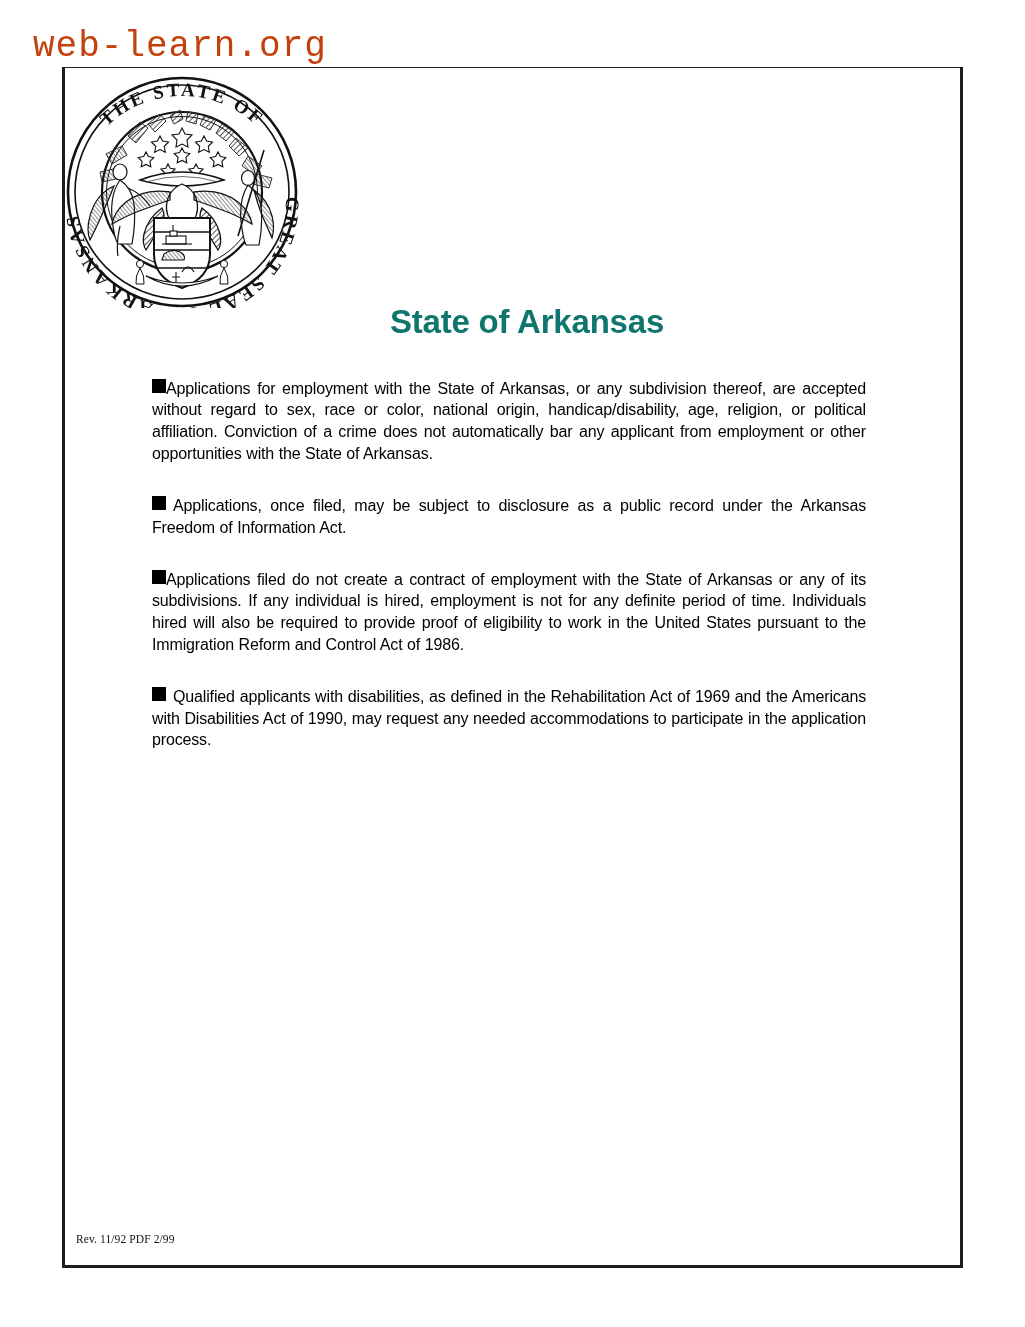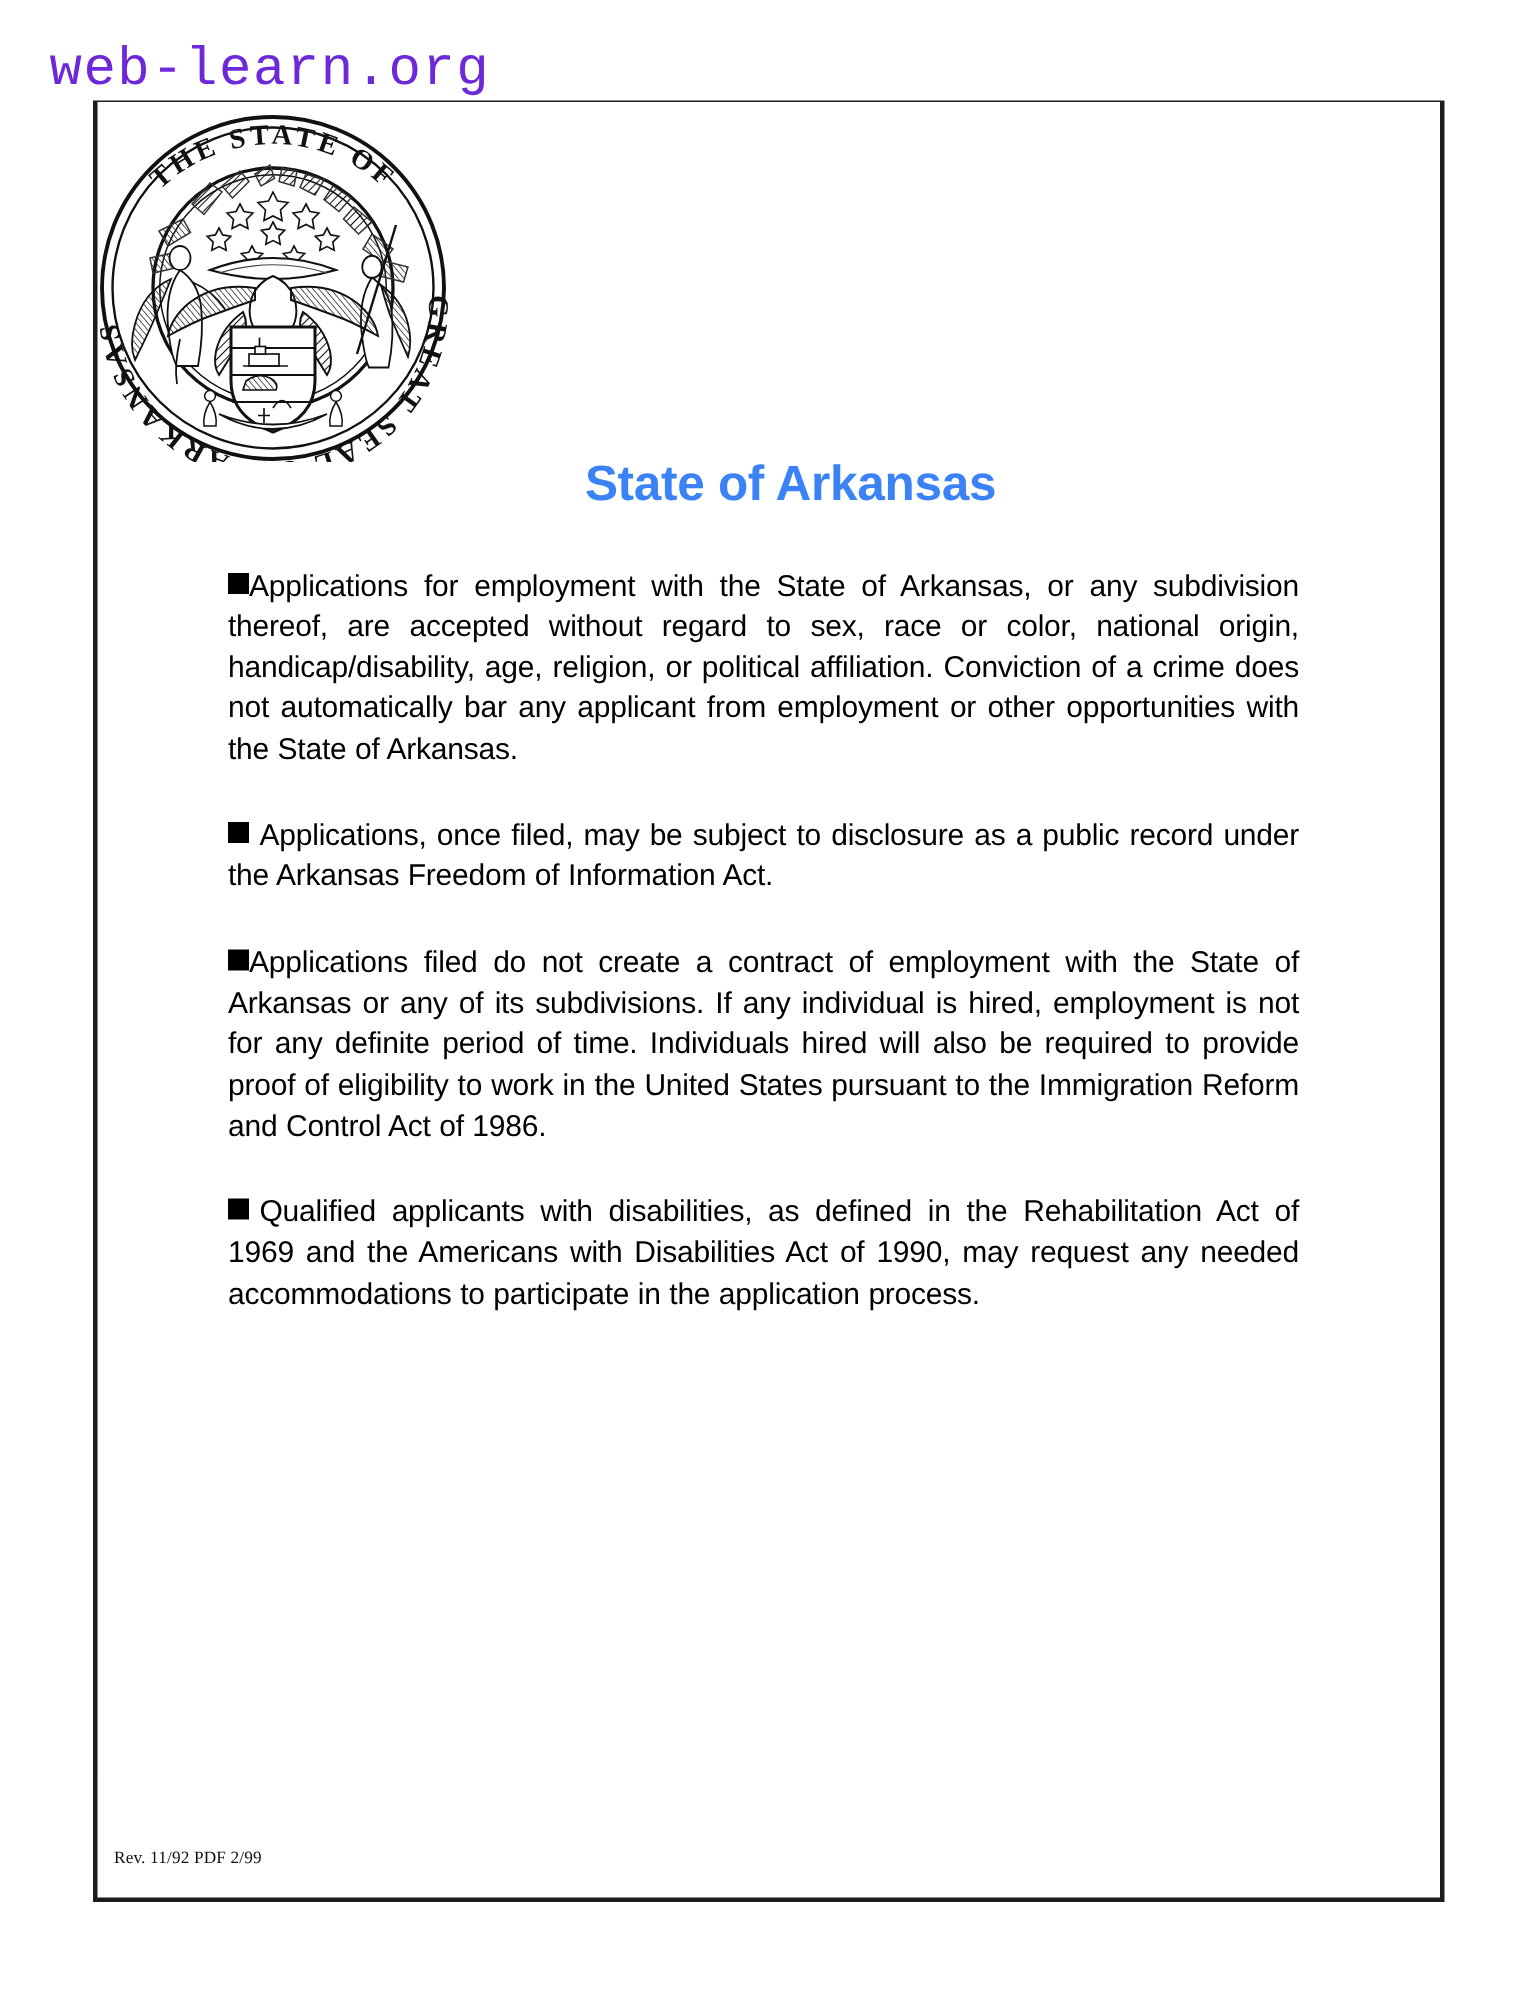--- a/index.html
+++ b/index.html
@@ -18,21 +18,21 @@
   }
 
   
   .watermark {
     position: absolute;
     left: 33px;
     top: 26px;
     font-family: "Liberation Mono", "DejaVu Sans Mono", monospace;
     font-size: 36px;
     letter-spacing: 1px;
-    color: #6d28d9;
+    color: #c2410c;
     white-space: nowrap;
     z-index: 5;
     user-select: none;
   }
 
   
   .page-frame {
     position: absolute;
     left: 62px;
     top: 67px;
@@ -65,29 +65,29 @@
     top: 300px;
     width: 714px;
     z-index: 3;
   }
 
   .doc-title {
     text-align: center;
     font-size: 33px;
     font-weight: bold;
     line-height: 1.32;
-    color: #3b82f6;
+    color: #0f766e;
     letter-spacing: -0.2px;
     margin: 0 0 34px 0;
     padding-left: 36px;
   }
   .doc-title .t-line { display: block; }
 
   .para {
-    font-size: 20px;
+    font-size: 16px;
     line-height: 1.365;
     color: #000;
     text-align: justify;
     margin: 0 0 30px 0;
     letter-spacing: -0.15px;
     word-spacing: 0.3px;
   }
   .para:last-of-type { margin-bottom: 0; }
 
   .bullet-sq {

